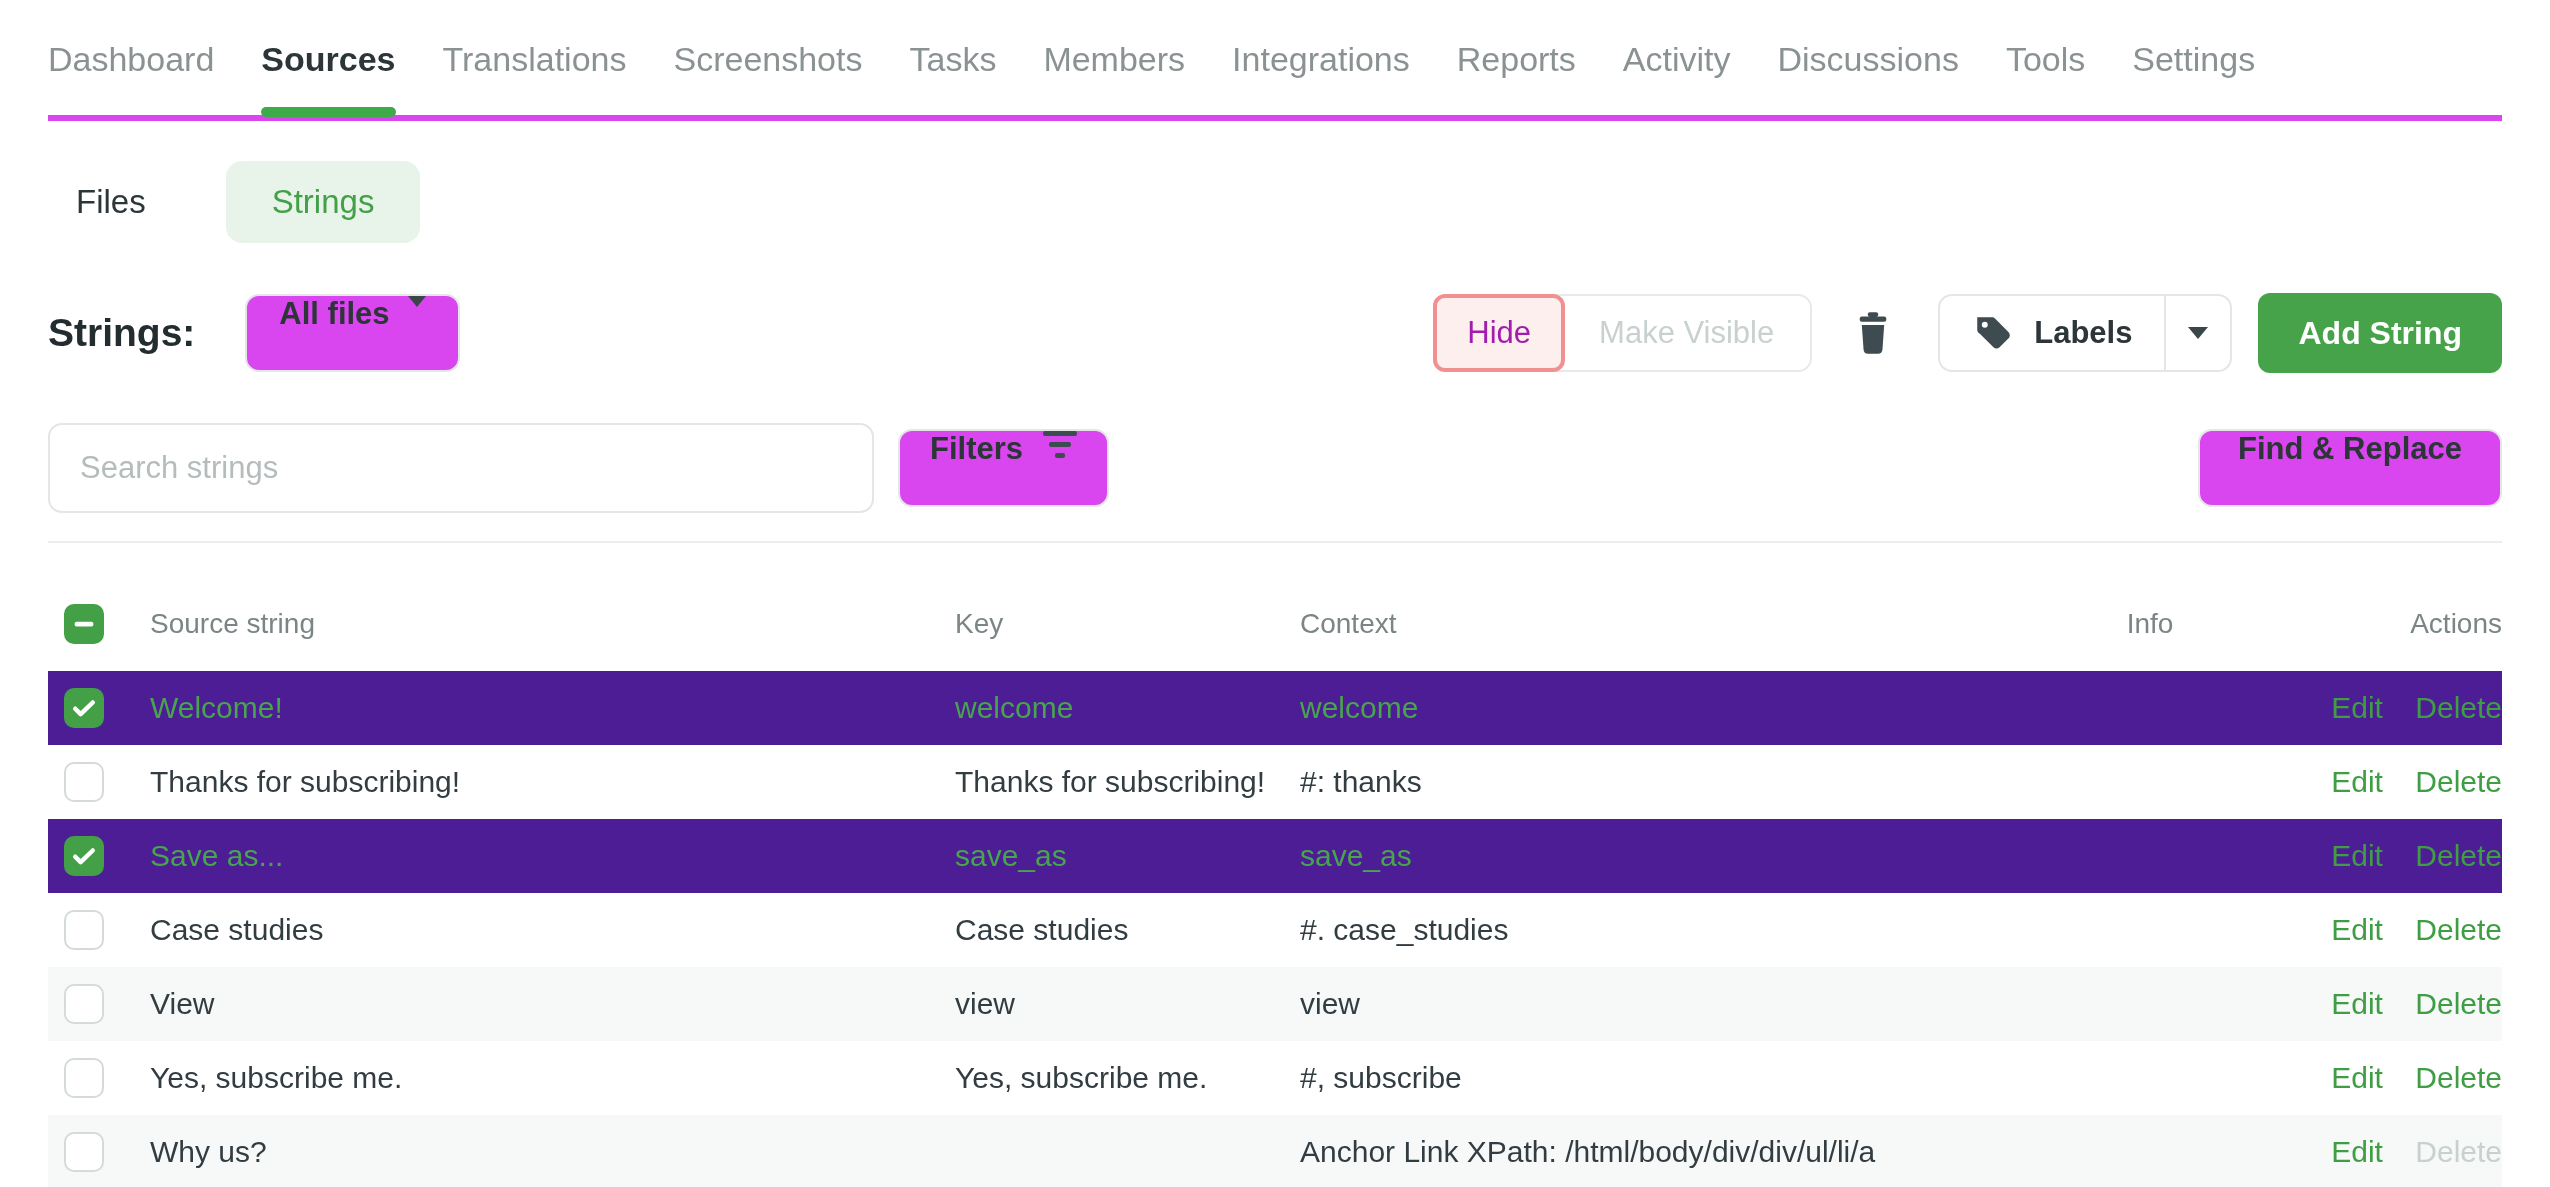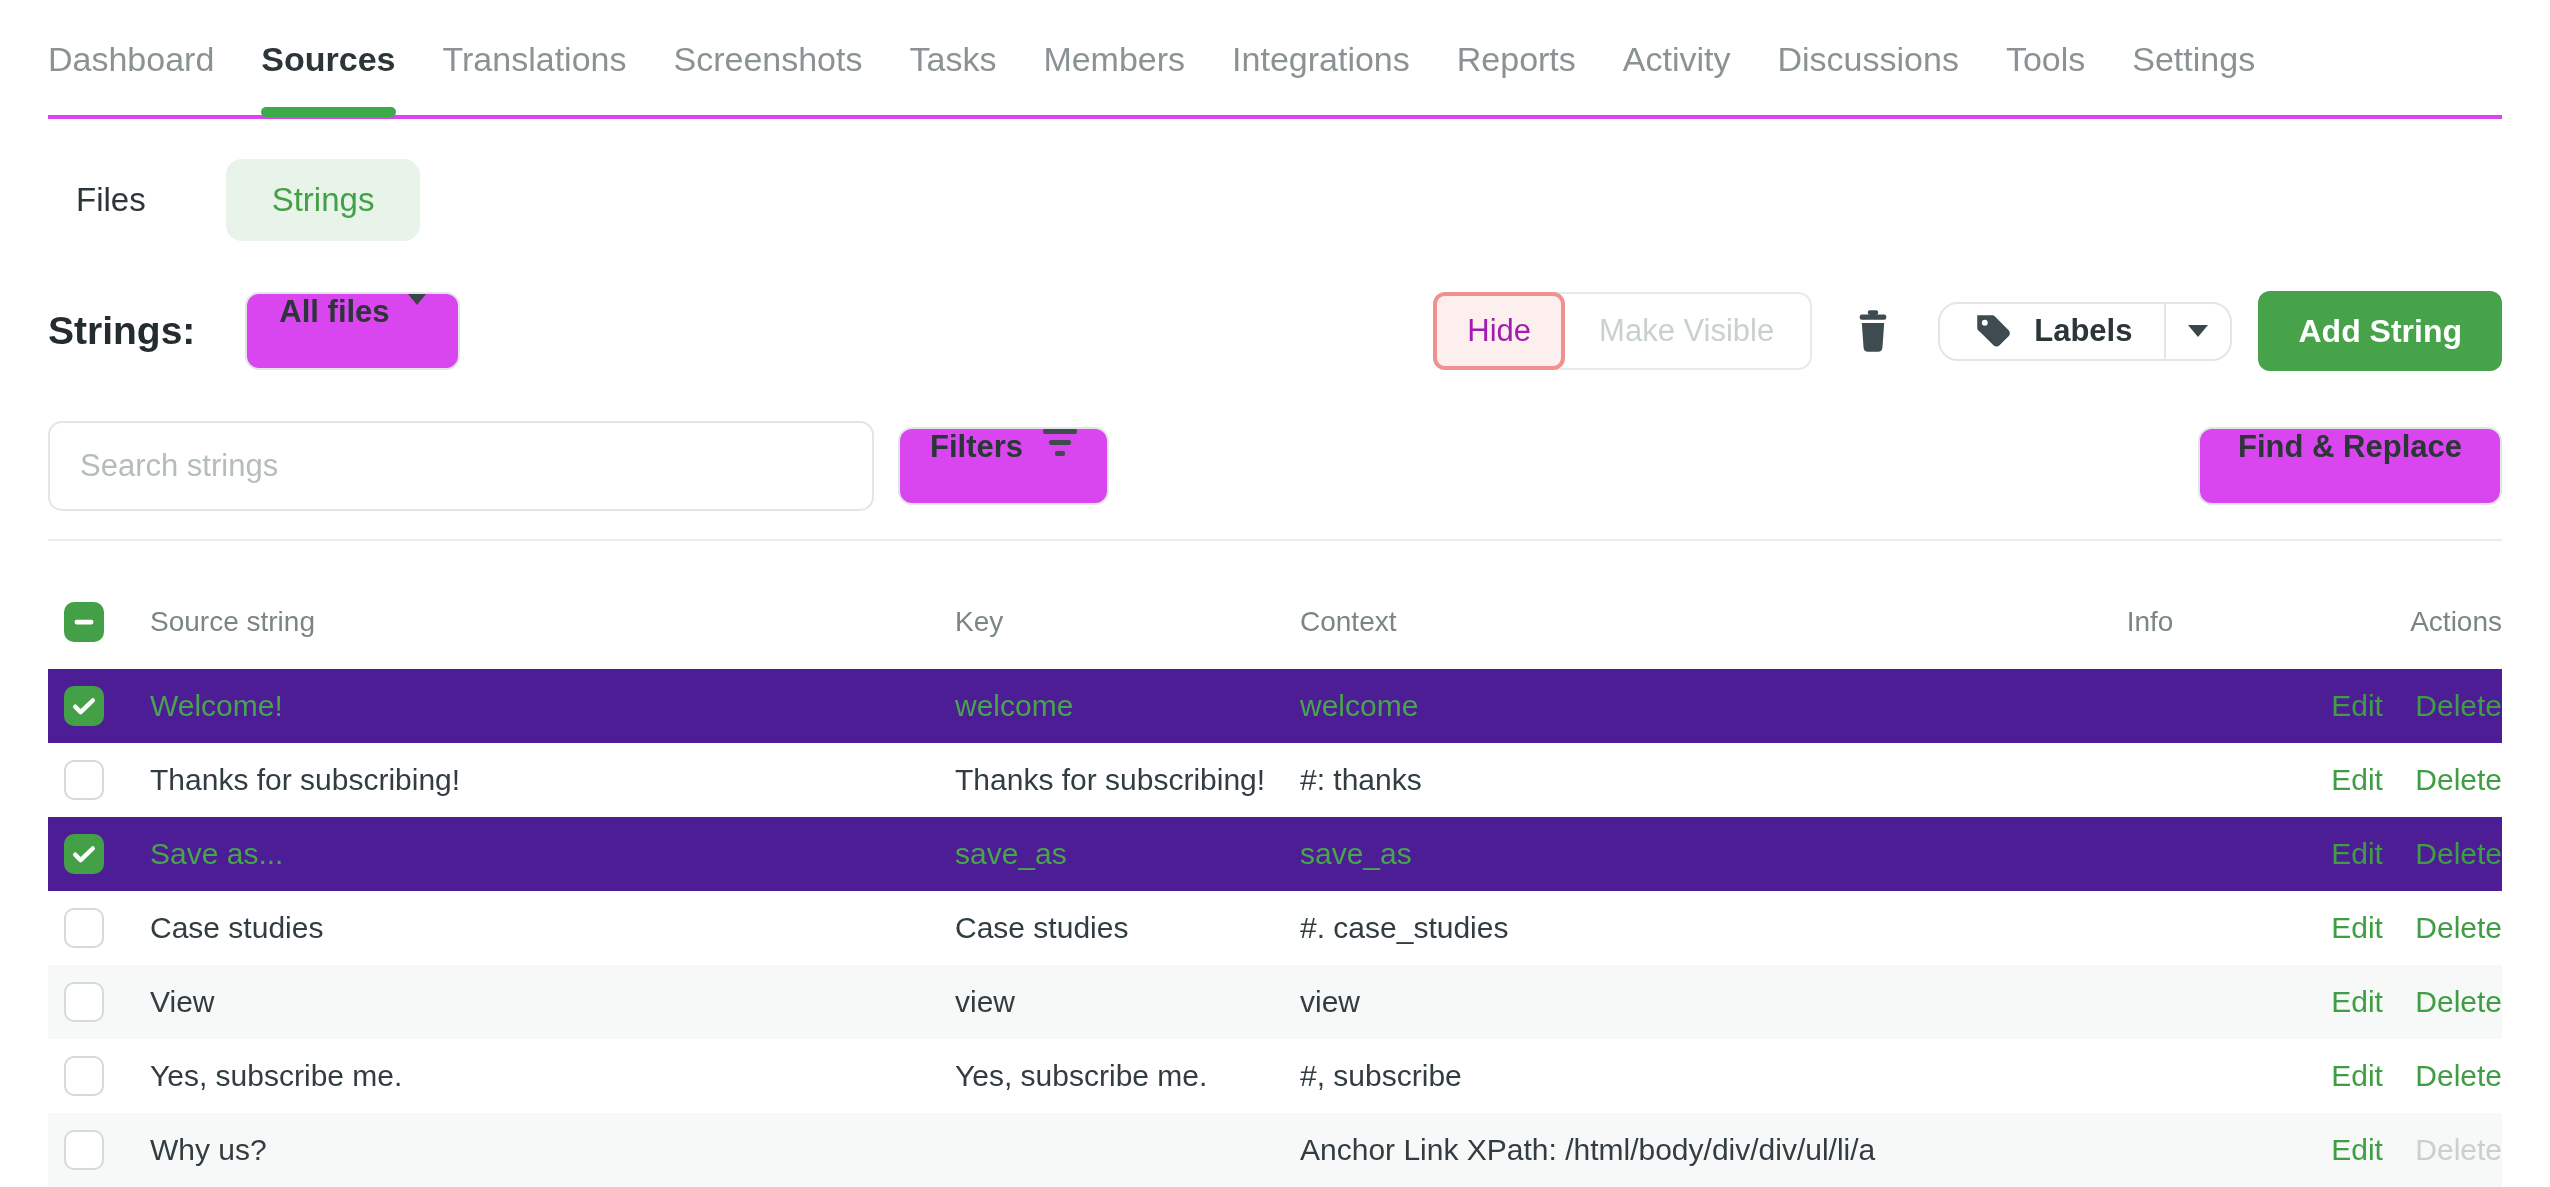--- a/index.html
+++ b/index.html
@@ -1,21 +1,21 @@
 <!DOCTYPE html>
 <html><head>
 <meta charset="utf-8">
 <style>
   * { margin:0; padding:0; box-sizing:border-box; }
   html,body { width:2550px; height:1187px; background:#fff; overflow:hidden;
               font-family:"Liberation Sans", sans-serif; color:#2e3a3d; }
   .page { padding:0 48px; }
 
   
-  .topnav { display:flex; gap:47px; padding-top:40px; border-bottom:4px solid #d946ef; }
+  .topnav { display:flex; gap:47px; padding-top:40px; border-bottom:6px solid #d946ef; }
   .nav-item { position:relative; font-size:34px; color:#8b9294; padding-bottom:36px; cursor:pointer; white-space:nowrap; }
   .nav-item.active { color:#2c3538; font-weight:600; }
   .nav-item.active::after { content:""; position:absolute; left:0; right:0; bottom:-2px;
                             height:10px; border-radius:5px; background:#3dab47; }
 
   
   .subtabs { margin-top:40px; display:flex; align-items:center; }
   .tab { font-size:33px; cursor:pointer; }
   .tab-files { color:#2c3538; padding:0 28px; margin-right:52px; }
   .tab-strings { color:#43a047; background:#e8f4ea; border-radius:16px; height:82px;
@@ -28,22 +28,22 @@
          border-radius:14px; height:78px; font-size:31px; color:#2c3538; cursor:pointer; }
   .file-filter { margin-left:50px; padding:0 32px; gap:18px; font-weight:600; }
   .caret { width:0; height:0; border-left:10px solid transparent; border-right:10px solid transparent;
            border-top:12px solid #3a4649; }
   .toolbar-right { margin-left:auto; display:flex; align-items:center; }
   .btn-group { display:flex; align-items:stretch; border:2px solid #e7eaea; border-radius:14px; height:78px; }
   .btn-hide { display:flex; align-items:center; margin:-2px; padding:0 30px; background:#fdefee;
               border:4px solid #f09090; border-radius:12px; font-size:31px; color:#a21caf; z-index:1; cursor:pointer; }
   .btn-ghost { display:flex; align-items:center; padding:0 36px; font-size:31px; color:#c9d0d0; cursor:default; }
   .icon-btn { border:none; background:none; margin-left:40px; cursor:pointer; display:flex; align-items:center; }
-  .labels-split { display:flex; align-items:stretch; border:2px solid #e3e6e6; border-radius:20px;
-                  height:59px; margin-left:44px; overflow:hidden; }
+  .labels-split { display:flex; align-items:stretch; border:2px solid #e3e6e6; border-radius:14px;
+                  height:78px; margin-left:44px; overflow:hidden; }
   .labels-main { display:flex; align-items:center; gap:20px; padding:0 32px; font-size:31px;
                  font-weight:600; color:#2c3538; cursor:pointer; }
   .labels-caret { display:flex; align-items:center; justify-content:center; width:66px;
                   border-left:2px solid #e3e6e6; cursor:pointer; }
   .btn-primary { margin-left:26px; background:#46a34a; border:none; border-radius:12px; height:80px;
                  display:flex; align-items:center; padding:0 40px; font-size:32px; font-weight:700;
                  color:#fff; cursor:pointer; }
 
   
   .search-row { margin-top:50px; display:flex; align-items:center; }

